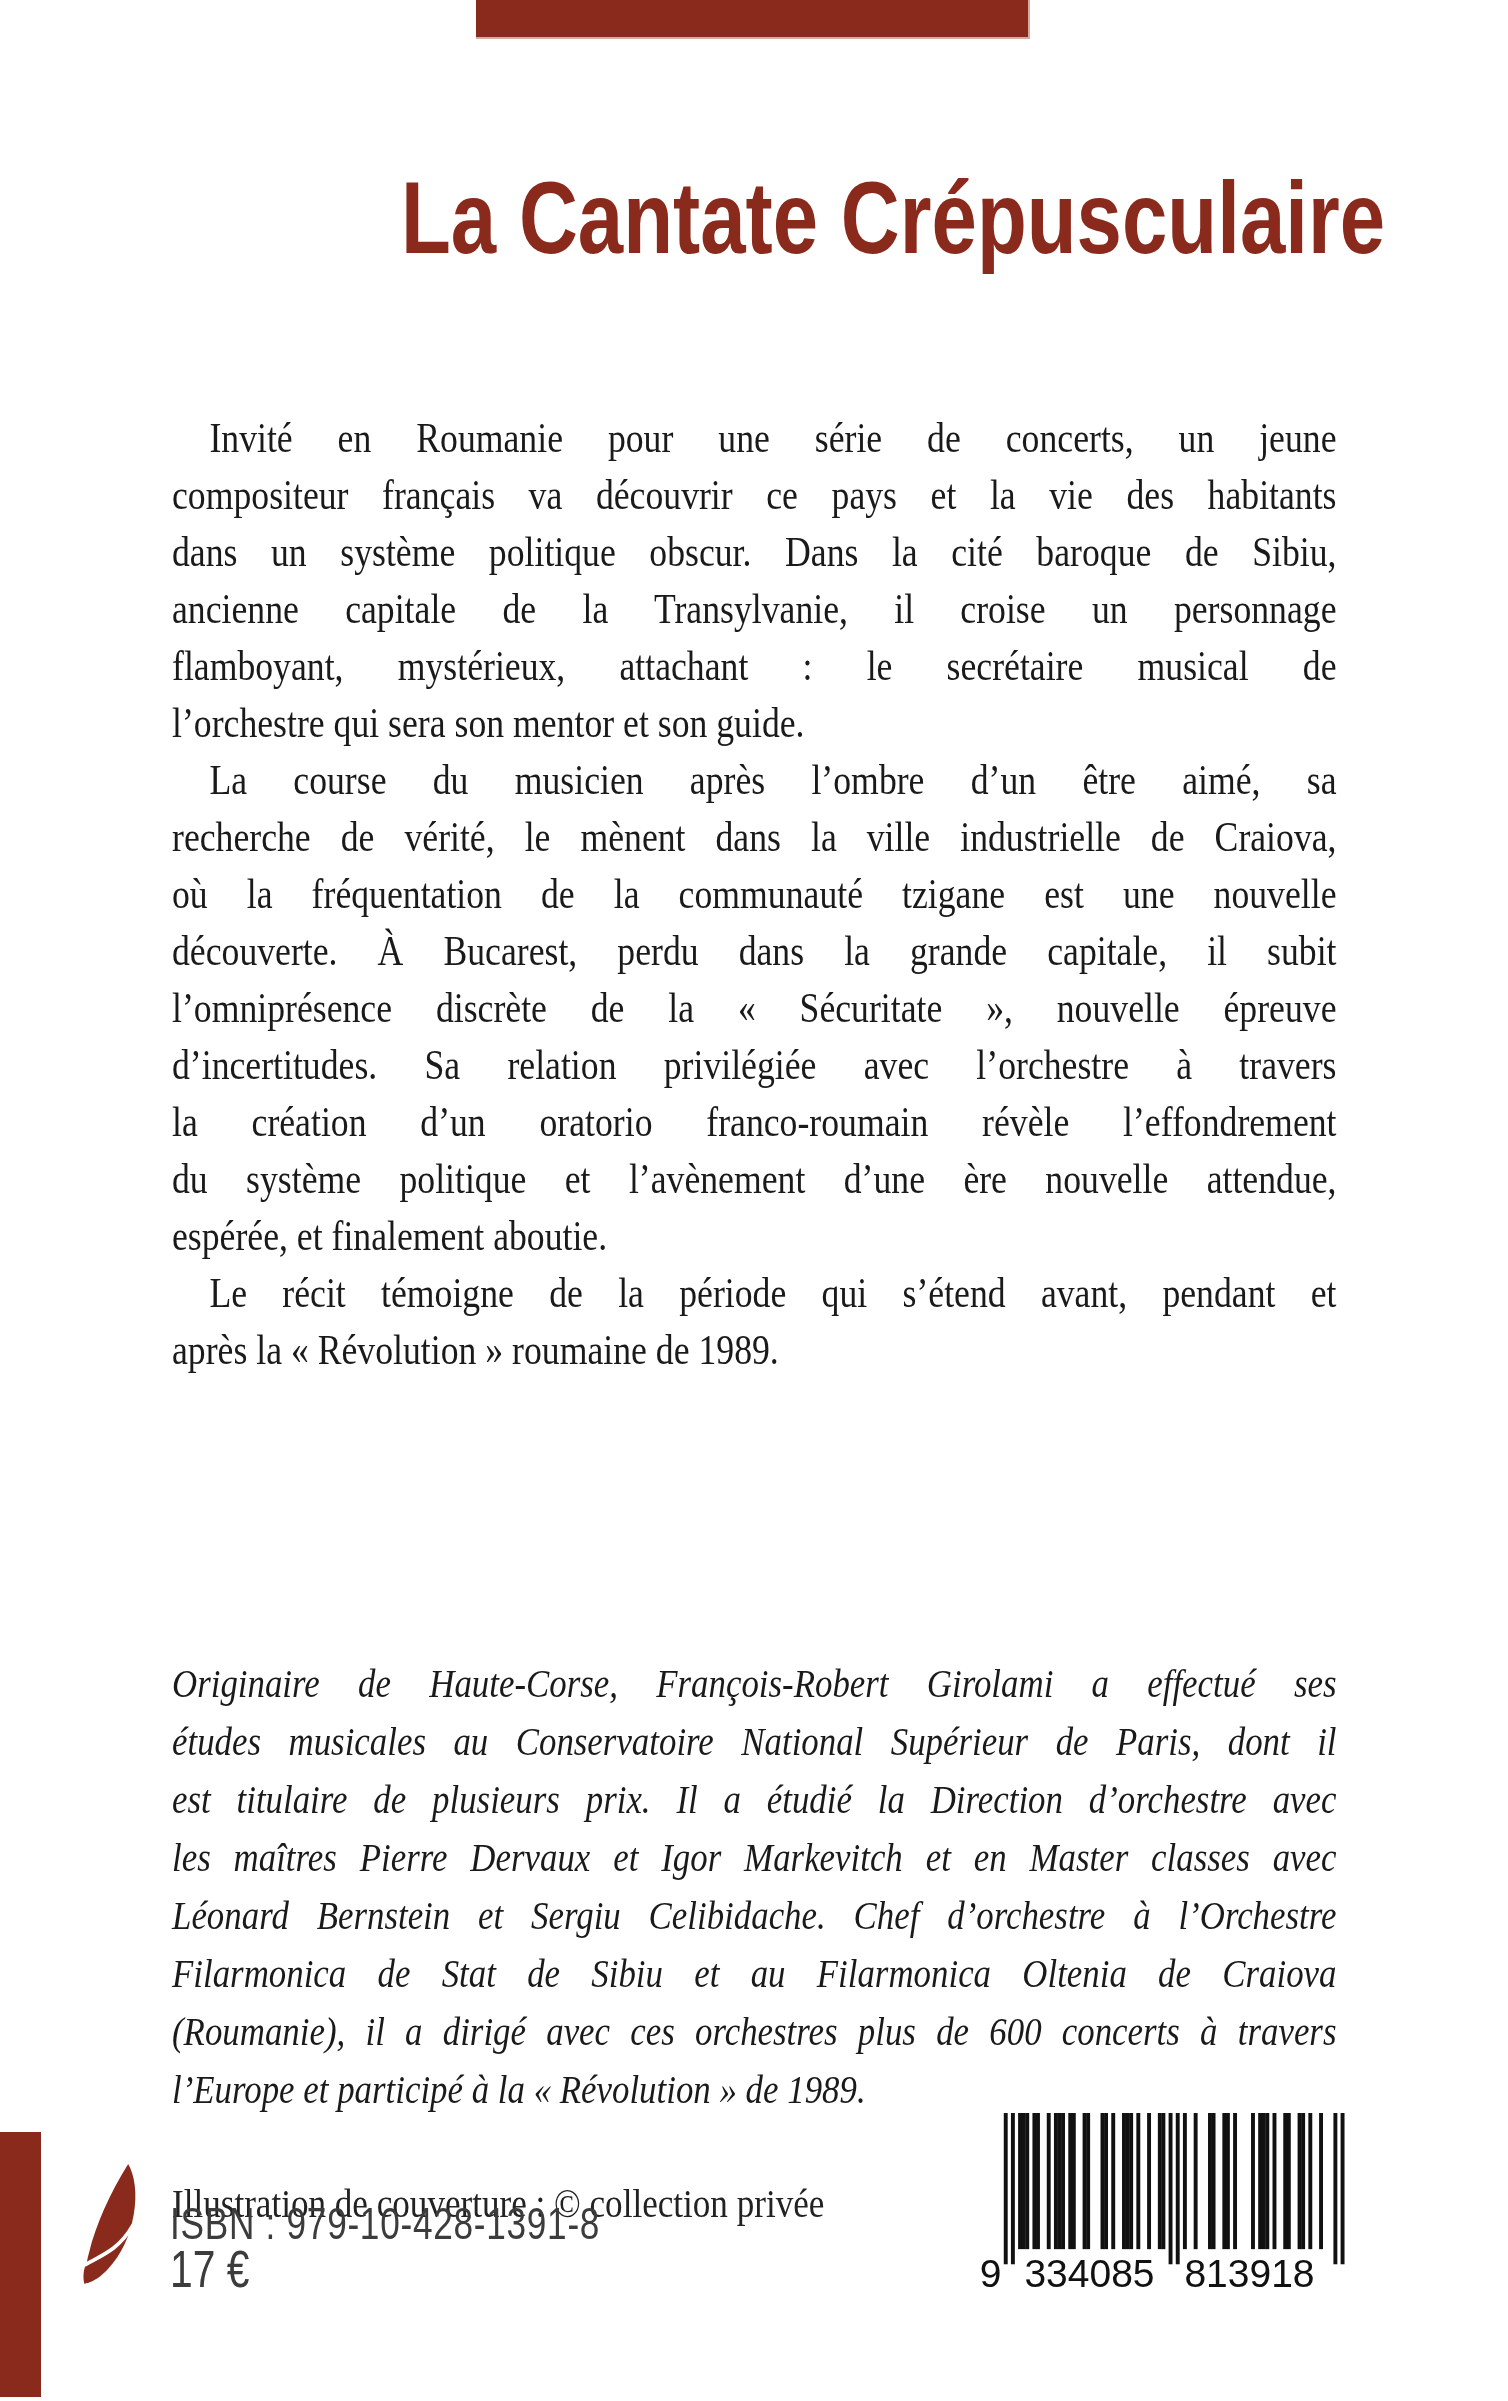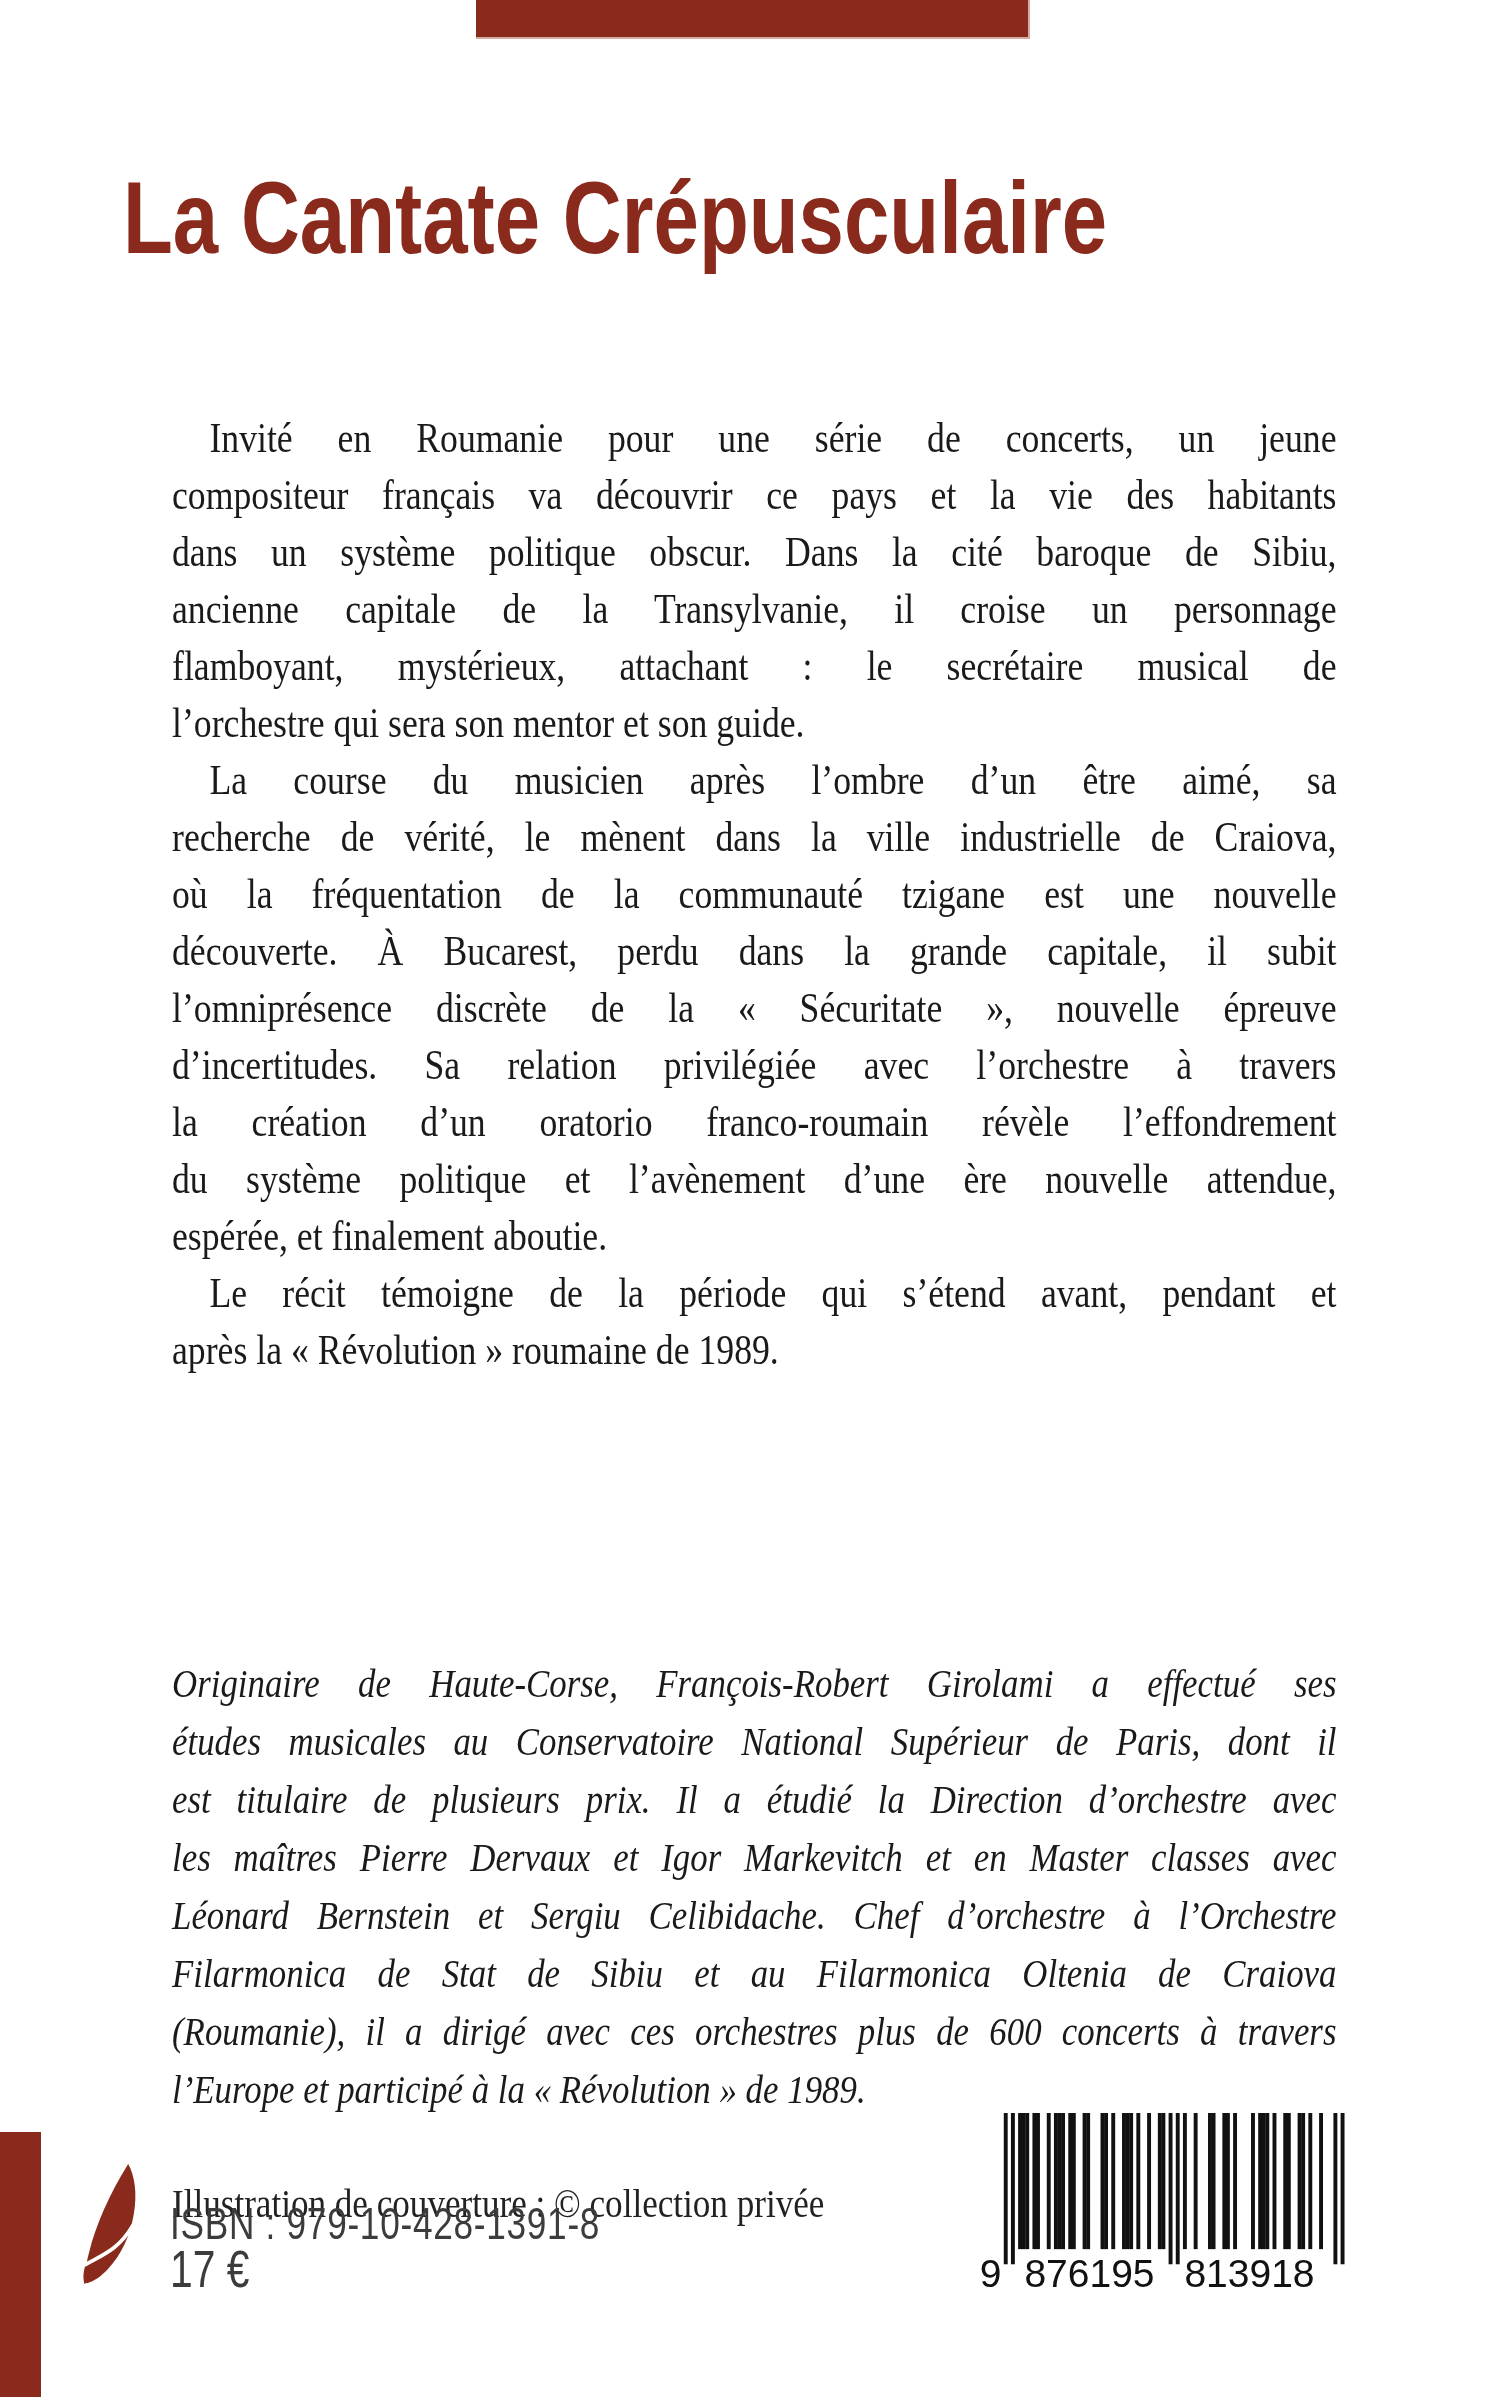--- a/index.html
+++ b/index.html
@@ -20,21 +20,21 @@
   .top-bar{
     position:absolute;left:476px;top:0;width:552px;height:37px;
     background:var(--accent);
     border-bottom:2.8px solid #d7ab9f;
     border-right:2.8px solid #d7ab9f;
   }
 
   
   .title-wrap{
     position:absolute;left:0;top:167px;width:1508px;
-    text-align:left;line-height:102px;
+    text-align:right;line-height:102px;
   }
   .title-inner{
     display:inline-block;
     font-family:"Liberation Sans", sans-serif;
     font-weight:bold;
     font-size:102px;
     color:var(--accent);
     transform:scaleX(0.8);
     transform-origin:50% 50%;
     white-space:nowrap;
@@ -215,19 +215,19 @@
         <rect x="329.41" y="0" width="4.14" height="144" fill="#111111"></rect>
         <rect x="340.78" y="0" width="4.14" height="144" fill="#111111"></rect>
         <rect x="344.57" y="0" width="4.14" height="144" fill="#111111"></rect>
         <rect x="352.15" y="0" width="4.14" height="144" fill="#111111"></rect>
         <rect x="363.52" y="0" width="4.14" height="144" fill="#111111"></rect>
         <rect x="378.68" y="0" width="4.14" height="160" fill="#111111"></rect>
         <rect x="386.26" y="0" width="4.14" height="160" fill="#111111"></rect>
       </svg>
     <div class="barcode-digits">
       <span class="bd-left">9</span>
-      <span class="bd-mid">876195</span>
+      <span class="bd-mid">334085</span>
       <span class="bd-right">813918</span>
     </div>
   </div>
 
 </div>
 
 
 </body></html>

